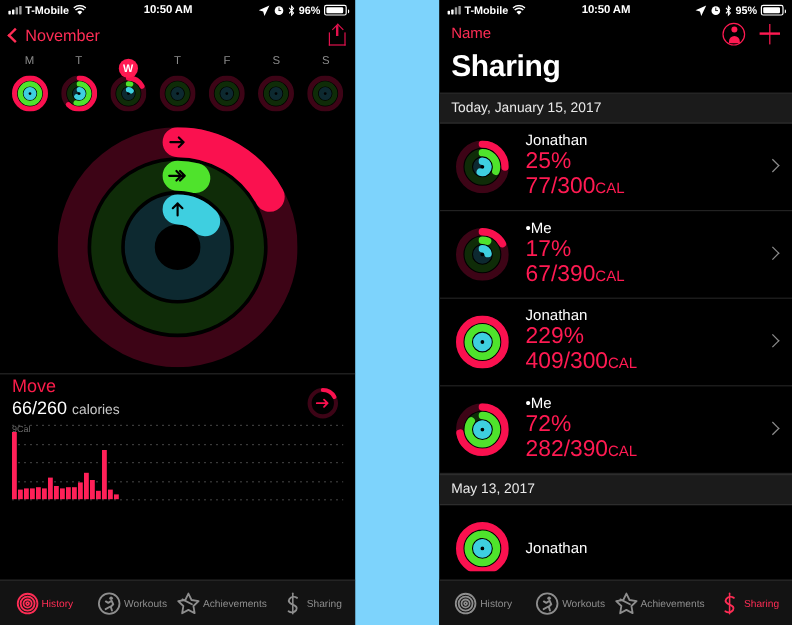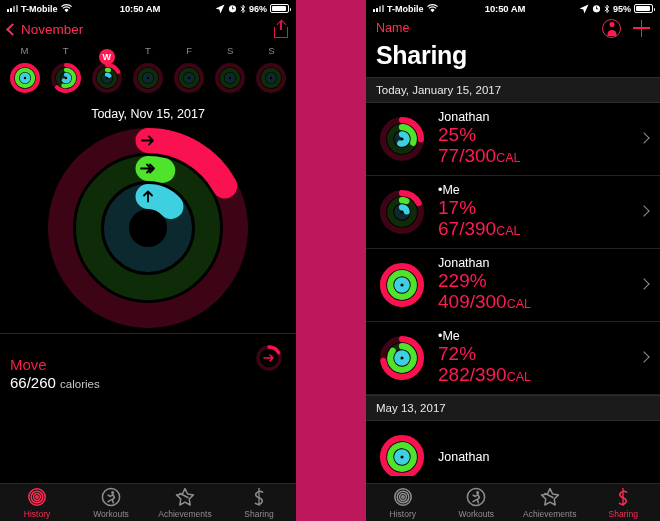--- a/index.html
+++ b/index.html
@@ -1,17 +1,17 @@
 <!DOCTYPE html>
 <html><head>
 <meta charset="utf-8">
 <style>
   html,body{margin:0;padding:0;background:#ffffff;}
   body{width:660px;height:521px;overflow:hidden;font-family:"Liberation Sans",sans-serif;}
-  .stage{position:relative;width:660px;height:521px;background:#be185d;text-decoration:underline;}
+  .stage{position:relative;width:660px;height:521px;background:#7dd3fc;text-decoration:underline;}
 
   
   .phone{position:absolute;top:0;height:521px;background:#000;overflow:hidden;}
   .phone.left{left:0;width:296px;}
   .phone.right{left:366px;width:294px;}
 
   
   .statusbar{height:17px;display:flex;align-items:center;padding:0 7px;color:#fff;
              font-size:9.5px;font-family:"Liberation Sans",sans-serif;position:relative;}
   .sb-left{display:flex;align-items:center;gap:3px;}
@@ -45,39 +45,39 @@
       align-items:center;justify-content:center;font-size:9px;color:#fff;font-weight:bold;}
   .rrow{display:flex;justify-content:space-around;align-items:center;margin-top:4px;}
   .rcell{width:36px;height:34px;display:flex;align-items:center;justify-content:center;cursor:pointer;}
 
   
   .todaylabel{text-align:center;color:#fff;font-size:12.5px;padding:6px 0 2px;}
   .bigwrap{display:flex;justify-content:center;align-items:center;height:210px;}
   .bigrings{position:relative;width:200px;height:200px;}
 
   
-  .movebox{border-top:1px solid #262626;padding:22px 10px 2px;position:relative;}
+  .movebox{border-top:1px solid #262626;padding:2px 10px 2px;position:relative;}
   .move-t{color:#fb1c4a;font-size:15px;}
   .move-v{color:#fff;font-size:15px;margin-top:1px;}
   .move-v .unit{font-size:11.5px;color:#c9c9c9;}
   .move-badge{position:absolute;right:13px;top:10px;width:28px;height:28px;}
 
   
   .chartbox{position:relative;height:62px;margin-top:3px;padding:0 10px;box-sizing:border-box;}
   .axlabel{position:absolute;left:10px;top:-1px;color:#6a6a6a;font-size:7.5px;}
   .grid{position:absolute;left:10px;right:10px;top:0;bottom:0;}
   .grid i{position:absolute;left:0;right:0;height:1px;
      background:repeating-linear-gradient(to right,#3a3a3a 0 2px,transparent 2px 5px);}
   .bars{position:absolute;left:10px;right:10px;bottom:0;height:56px;display:flex;align-items:flex-end;gap:1px;}
   .bars b{display:block;width:4px;background:#ff2058;}
 
   
   .tabbar{position:absolute;left:0;right:0;bottom:0;height:37px;background:#131313;
      border-top:1px solid #2a2a2a;display:flex;align-items:center;}
-  .tab{flex:1;display:flex;flex-direction:column;align-items:center;justify-content:center;gap:2px;cursor:pointer;}
+  .tab{flex:1;display:flex;flex-direction:row;align-items:center;justify-content:center;gap:2px;cursor:pointer;}
   .tab span.lbl{font-size:8.5px;color:#8e8e8e;}
   .tab.active span.lbl{color:#ff2d55;}
 
   
   .r-nav{height:22px;display:flex;align-items:center;padding:0 10px;}
   .r-name{color:#ff2d55;font-size:12.5px;cursor:pointer;}
   .r-acts{margin-left:auto;display:flex;align-items:center;gap:12px;}
   .pers{width:17px;height:17px;border-radius:50%;border:1.7px solid #ff1a52;position:relative;cursor:pointer;}
   .pers::before{content:"";position:absolute;left:50%;top:2.2px;transform:translateX(-50%);width:5px;height:5px;border-radius:50%;background:#ff1a52;}
   .pers::after{content:"";position:absolute;left:50%;bottom:0.5px;transform:translateX(-50%);width:9px;height:6px;border-radius:5px 5px 0 0;background:#ff1a52;}
@@ -219,21 +219,20 @@
           <div class="rcell">
             <svg width="30" height="30" viewBox="0 0 30 30">
               <circle cx="15" cy="15" r="12.9" fill="none" stroke="#3d0416" stroke-width="4.2"></circle>
               <circle cx="15" cy="15" r="8.100000000000001" fill="none" stroke="#0f2c08" stroke-width="4.2"></circle>
               <circle cx="15" cy="15" r="3.3000000000000007" fill="none" stroke="#0d2930" stroke-width="4.2"></circle>
             </svg>
           </div>
         </div>
     </div>
 
-    <div class="todaylabel">Today, Nov 15, 2017</div>
 
     <div class="bigwrap">
       <div class="bigrings" id="bigrings"><svg width="200" height="200" viewBox="0 0 200 200">
             <circle cx="100" cy="100" r="87.5" fill="none" stroke="#3d0416" stroke-width="25"></circle>
             <circle cx="100" cy="100" r="87.5" fill="none" stroke="#fa114f" stroke-width="25" stroke-linecap="round" stroke-dasharray="93.46238144429634 549.7787143782137" transform="rotate(-90 100 100)"></circle>
             <path d="M94 12.5 H105 M101 8.5 l4 4 -4 4" stroke="#000" stroke-width="1.8" fill="none" stroke-linecap="round" stroke-linejoin="round"></path>
             <circle cx="100" cy="100" r="59.5" fill="none" stroke="#0f2c08" stroke-width="25"></circle>
             <circle cx="100" cy="100" r="59.5" fill="none" stroke="#4fe32c" stroke-width="25" stroke-linecap="round" stroke-dasharray="14.953981031087414 373.84952577718536" transform="rotate(-90 100 100)"></circle>
             <path d="M93 40.5 H106 M99 36.5 l4 4 -4 4 M102 36.5 l4 4 -4 4" stroke="#000" stroke-width="1.8" fill="none" stroke-linecap="round" stroke-linejoin="round"></path>
             <circle cx="100" cy="100" r="31.5" fill="none" stroke="#0d2930" stroke-width="25"></circle>
@@ -248,20 +247,50 @@
         <span>66/260</span>
         <span class="unit">calories</span>
       </div>
       <div class="move-badge" id="movebadge"><svg width="28" height="28" viewBox="0 0 28 28">
      <circle cx="14" cy="14" r="11" fill="none" stroke="#3d0416" stroke-width="3.4"></circle>
      <circle cx="14" cy="14" r="11" fill="none" stroke="#fa114f" stroke-width="3.4" stroke-linecap="round" stroke-dasharray="11.749556524425826 69.11503837897544" transform="rotate(-90 14 14)"></circle>
      <path d="M9 14 H18 M15 11 l3 3 -3 3" stroke="#fa114f" stroke-width="1.5" fill="none" stroke-linecap="round" stroke-linejoin="round"></path>
    </svg></div>
     </div>
 
+    <div class="chartbox">
+      <div class="grid" id="gridlines">
+          <i style="top: 0%;"></i>
+          <i style="top: 25%;"></i>
+          <i style="top: 50%;"></i>
+          <i style="top: 75%;"></i>
+          <i style="top: 100%;"></i>
+        </div>
+      <div class="axlabel">9Cal</div>
+      <div class="bars" id="chartbars">
+          <b style="height: 56px; background: rgb(255, 32, 88);"></b>
+          <b style="height: 8.08889px; background: rgb(255, 32, 88);"></b>
+          <b style="height: 9.33333px; background: rgb(255, 32, 88);"></b>
+          <b style="height: 8.71111px; background: rgb(255, 32, 88);"></b>
+          <b style="height: 9.95556px; background: rgb(255, 32, 88);"></b>
+          <b style="height: 8.71111px; background: rgb(255, 32, 88);"></b>
+          <b style="height: 18.0444px; background: rgb(255, 32, 88);"></b>
+          <b style="height: 11.2px; background: rgb(255, 32, 88);"></b>
+          <b style="height: 9.33333px; background: rgb(255, 32, 88);"></b>
+          <b style="height: 9.95556px; background: rgb(255, 32, 88);"></b>
+          <b style="height: 9.95556px; background: rgb(255, 32, 88);"></b>
+          <b style="height: 13.6889px; background: rgb(255, 32, 88);"></b>
+          <b style="height: 22.4px; background: rgb(255, 32, 88);"></b>
+          <b style="height: 15.5556px; background: rgb(255, 32, 88);"></b>
+          <b style="height: 7.46667px; background: rgb(255, 32, 88);"></b>
+          <b style="height: 41.0667px; background: rgb(255, 32, 88);"></b>
+          <b style="height: 8.08889px; background: rgb(255, 32, 88);"></b>
+          <b style="height: 3.73333px; background: rgb(255, 32, 88);"></b>
+        </div>
+    </div>
 
     <div class="tabbar" id="tabs-left">
         <div class="tab active">
           <svg width="20" height="20" viewBox="0 0 20 20">
             <g fill="none" stroke="#ff2d55" stroke-width="1.5">
               <circle cx="10" cy="10" r="8.2"></circle>
               <circle cx="10" cy="10" r="5.8"></circle>
               <circle cx="10" cy="10" r="3.4"></circle>
               <circle cx="10" cy="10" r="1.2"></circle>
             </g>

